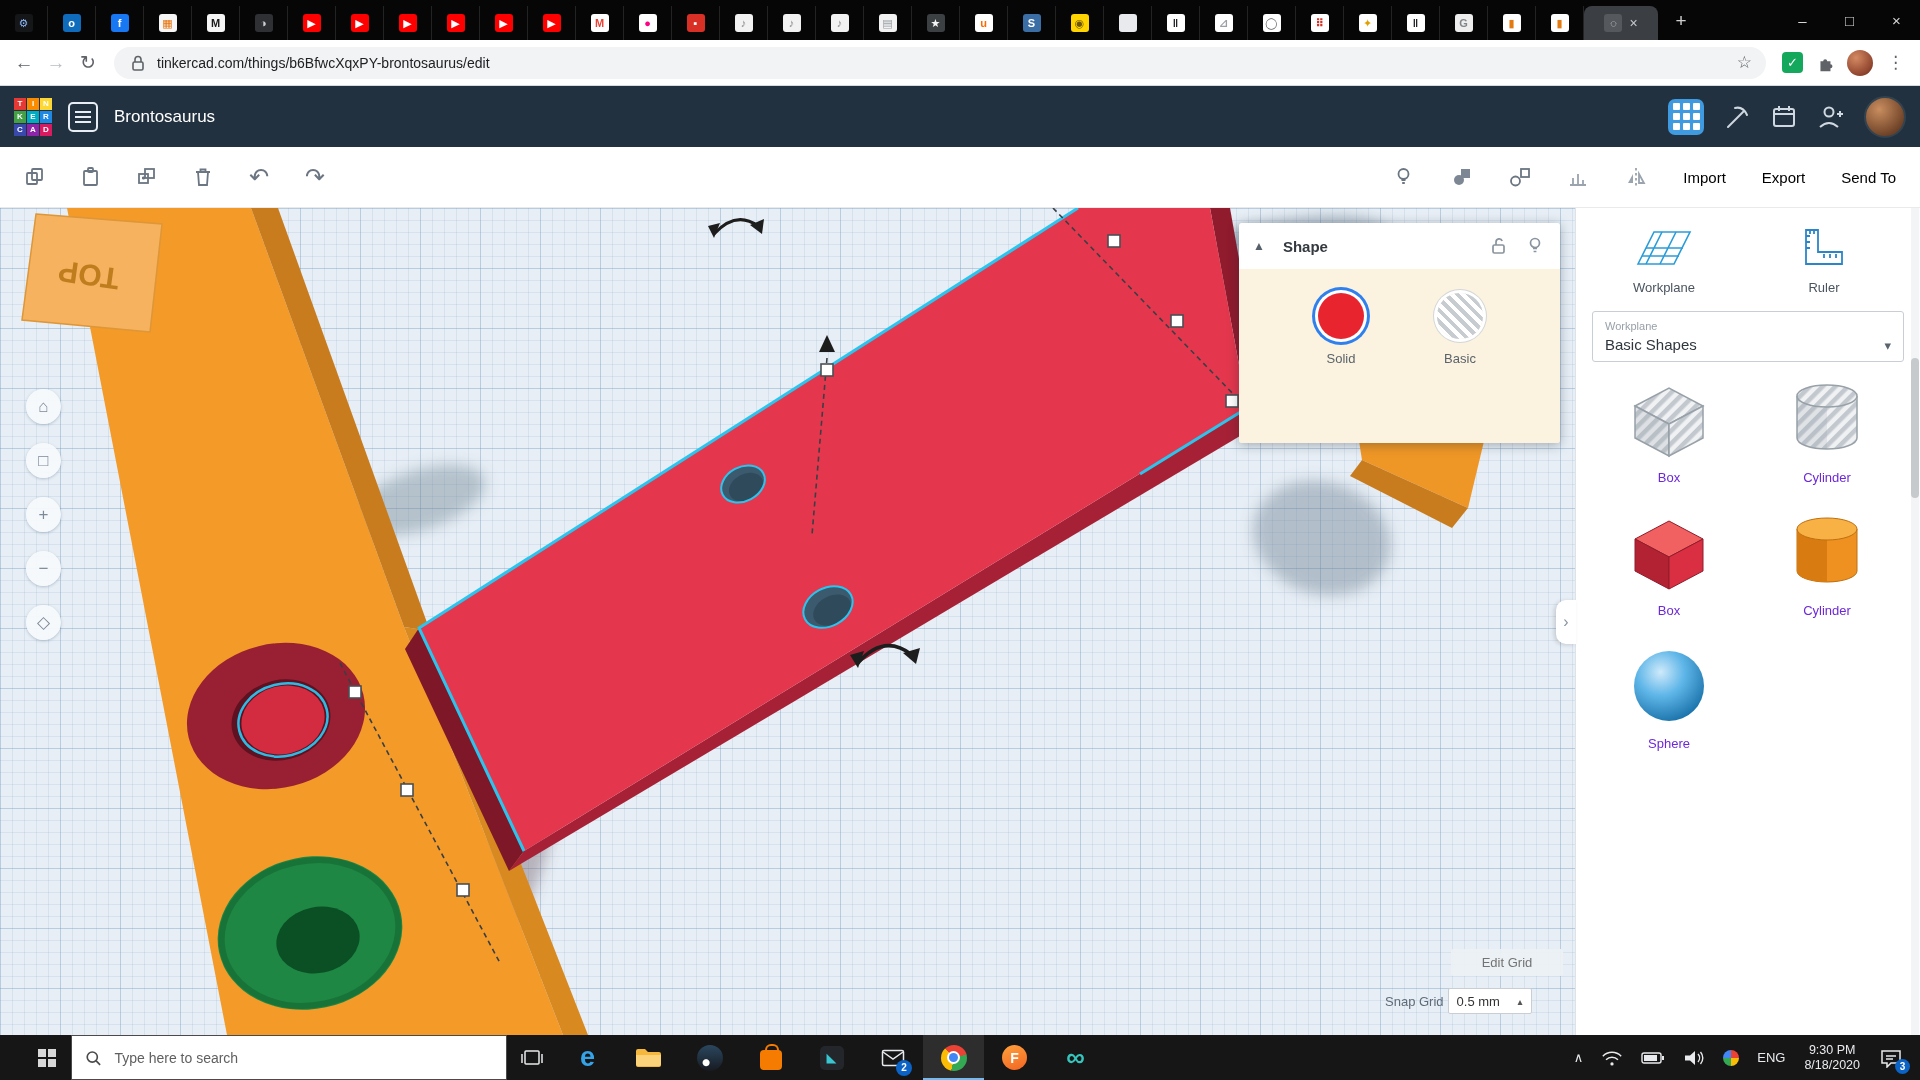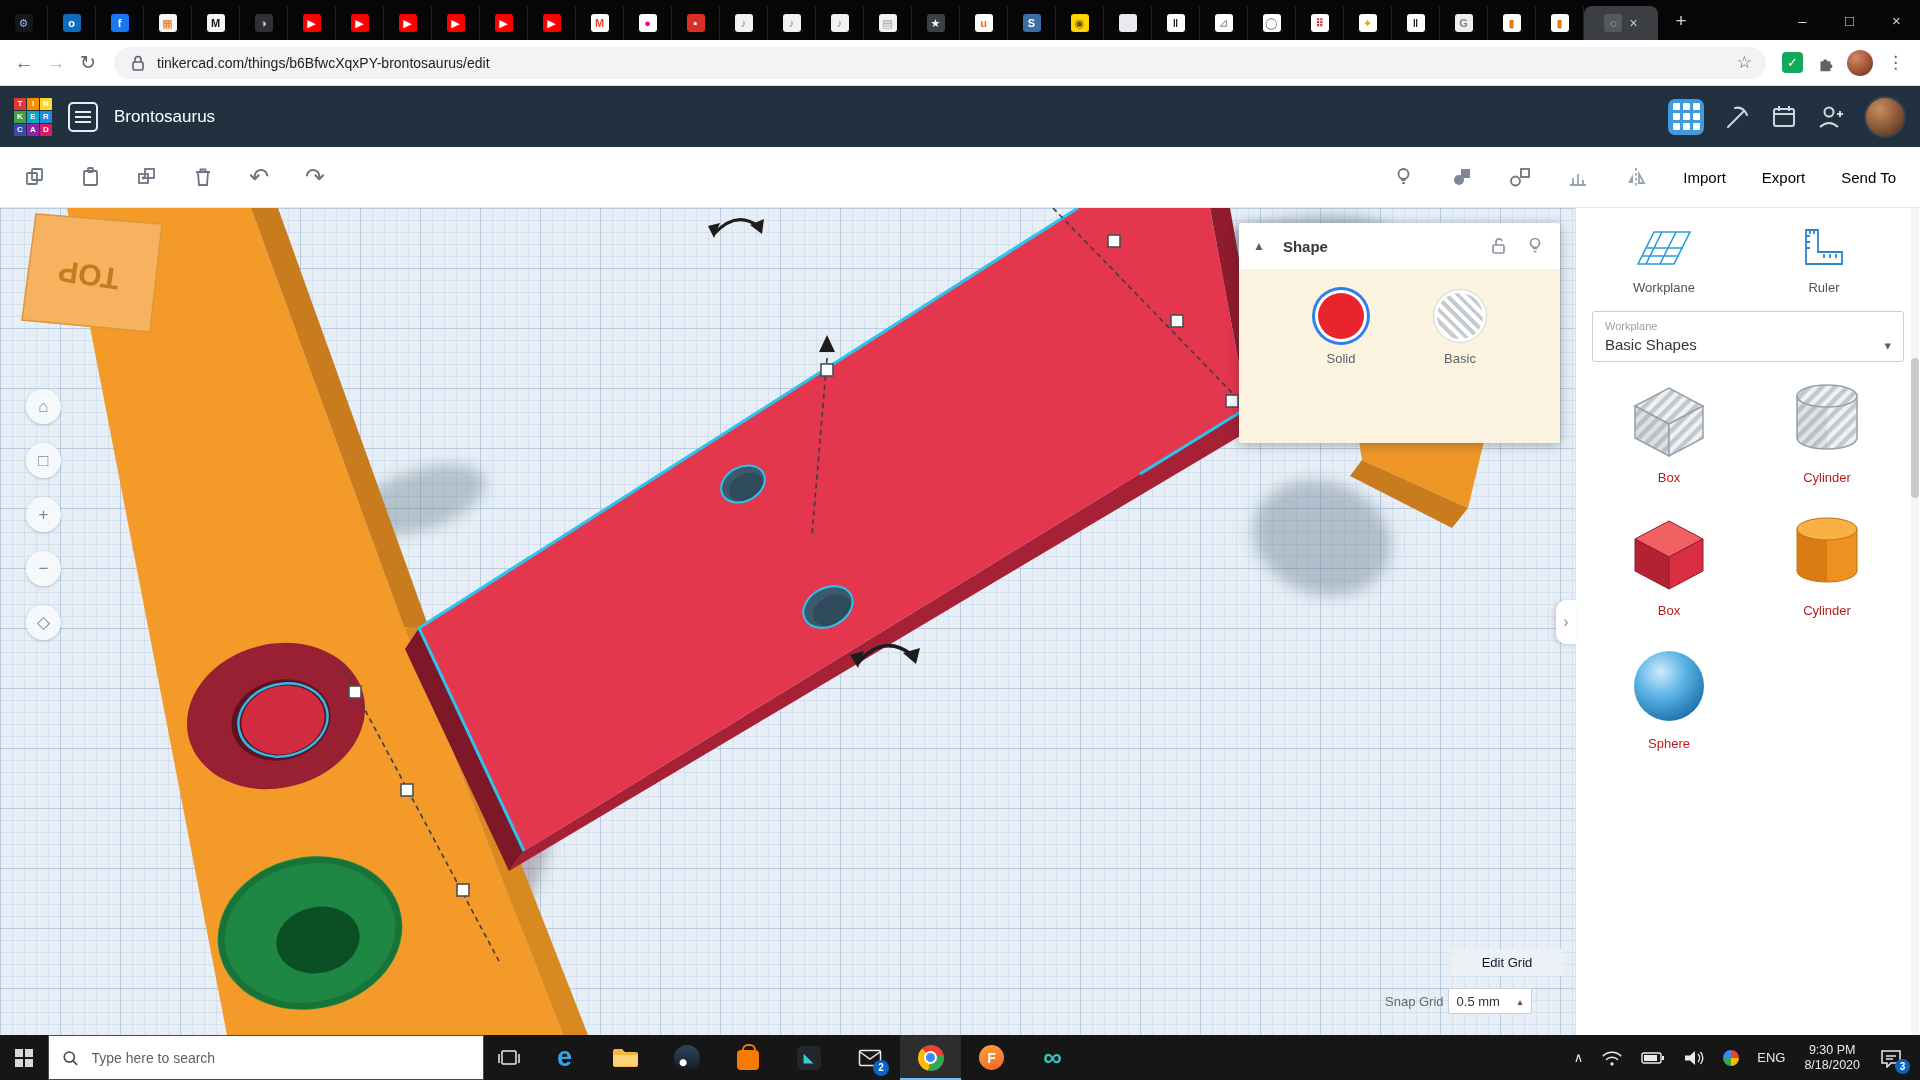--- a/index.html
+++ b/index.html
@@ -55,21 +55,21 @@
     background-color:#e7eef5;
     background-image:
       linear-gradient(rgba(110,150,190,.28) 1px,transparent 1px),
       linear-gradient(90deg,rgba(110,150,190,.28) 1px,transparent 1px),
       linear-gradient(rgba(120,160,195,.16) 1px,transparent 1px),
       linear-gradient(90deg,rgba(120,160,195,.16) 1px,transparent 1px);
     background-size:60px 60px,60px 60px,12px 12px,12px 12px;}
   .scene{position:absolute;left:0;top:0;}
   .viewctl{position:absolute;left:26px;top:181px;display:flex;flex-direction:column;gap:19px;}
   .vbtn{width:35px;height:35px;border-radius:50%;background:rgba(245,249,252,.95);box-shadow:0 1px 3px rgba(60,90,120,.3);color:#7d8a98;font-size:17px;display:flex;align-items:center;justify-content:center;}
-  .editgrid{position:absolute;left:1451px;top:741px;width:112px;height:27px;background:rgba(236,240,244,.95);border-radius:2px;color:#0f172a;font-size:13px;display:flex;align-items:center;justify-content:center;}
+  .editgrid{position:absolute;left:1451px;top:741px;width:112px;height:27px;background:rgba(236,240,244,.95);border-radius:2px;color:#737373;font-size:13px;display:flex;align-items:center;justify-content:center;}
   .snaprow{position:absolute;left:1385px;top:780px;display:flex;align-items:center;gap:4px;}
   .snaplabel{font-size:13px;color:#5f6b78;}
   .snapbox{width:84px;height:26px;background:#fff;border:1px solid #c9ced4;border-radius:2px;display:flex;align-items:center;justify-content:space-between;padding:0 8px;box-sizing:border-box;}
   .snapval{font-size:13px;color:#333;}
   .snapcaret{font-size:10px;color:#555;}
 
   
   .shapepanel{position:absolute;left:1239px;top:223px;width:321px;border-radius:3px;box-shadow:0 2px 12px rgba(25,40,55,.35);z-index:6;overflow:hidden;}
   .sp-head{height:46px;background:#fff;display:flex;align-items:center;padding:0 14px;}
   .sp-collapse{color:#55606a;font-size:12px;margin-right:18px;}
@@ -86,27 +86,27 @@
   .sidebar{position:absolute;left:1575px;top:208px;width:345px;height:827px;background:#fff;border-left:1px solid #e0e3e6;box-sizing:border-box;}
   .sb-top{display:flex;padding:16px 8px 4px;}
   .sb-cell{width:160px;display:flex;flex-direction:column;align-items:center;gap:8px;}
   .sb-celllabel{font-size:13px;color:#4a545e;}
   .sb-drop{margin:12px 16px 0;border:1px solid #c9ced4;border-radius:3px;padding:8px 12px;position:relative;}
   .sb-brand{font-size:11px;color:#98a0a8;}
   .sb-sel{font-size:15px;color:#2f363d;margin-top:4px;}
   .sb-caret{position:absolute;right:12px;top:26px;color:#5a646e;font-size:13px;}
   .sb-grid{display:grid;grid-template-columns:1fr 1fr;padding:14px 14px 0;row-gap:24px;}
   .sb-tile{display:flex;flex-direction:column;align-items:center;gap:10px;}
-  .sb-tilelabel{font-size:13px;color:#b91c1c;}
+  .sb-tilelabel{font-size:13px;color:#6d28d9;}
   .sb-scroll{position:absolute;right:1px;top:0;width:8px;height:100%;background:#f3f4f5;}
   .sb-thumb{position:absolute;right:0;top:150px;width:8px;height:140px;background:#c6cacd;border-radius:4px;}
   .chevrontab{position:absolute;left:1556px;top:600px;width:20px;height:44px;background:#fff;border-radius:10px 0 0 10px;box-shadow:-2px 1px 4px rgba(0,0,0,.15);display:flex;align-items:center;justify-content:center;color:#8a949e;font-size:16px;z-index:7;}
 
   
-  .taskbar{position:absolute;bottom:0;left:0;right:0;height:45px;background:#161616;display:flex;align-items:stretch;color:#e8eaed;z-index:9;}
+  .taskbar{position:absolute;bottom:0;left:0;right:0;height:45px;background:#161616;display:flex;align-items:stretch;color:#e8eaed;z-index:9;padding-left:23px;}
   .start{width:48px;display:grid;grid-template-columns:repeat(2,8px);grid-auto-rows:8px;gap:2px;place-content:center;}
   .start i{background:#d8d8d8;}
   .tsearch{width:436px;background:#fff;border:1px solid #4a4a4a;box-sizing:border-box;display:flex;align-items:center;padding:0 12px;gap:10px;}
   .tsearch input{border:none;outline:none;font-size:14px;color:#333;width:100%;background:transparent;font-family:inherit;}
   .tsearch input::placeholder{color:#5f5f5f;}
   .taskview{width:50px;display:flex;align-items:center;justify-content:center;}
   .apps{display:flex;}
   .app{width:61px;display:flex;align-items:center;justify-content:center;position:relative;}
   .app.active{background:rgba(255,255,255,.1);box-shadow:inset 0 -2px 0 #76b9ed;}
   .badge{position:absolute;right:11px;bottom:4px;width:16px;height:16px;border-radius:50%;background:#0b63c5;color:#fff;font-size:10px;line-height:16px;text-align:center;font-weight:bold;}

